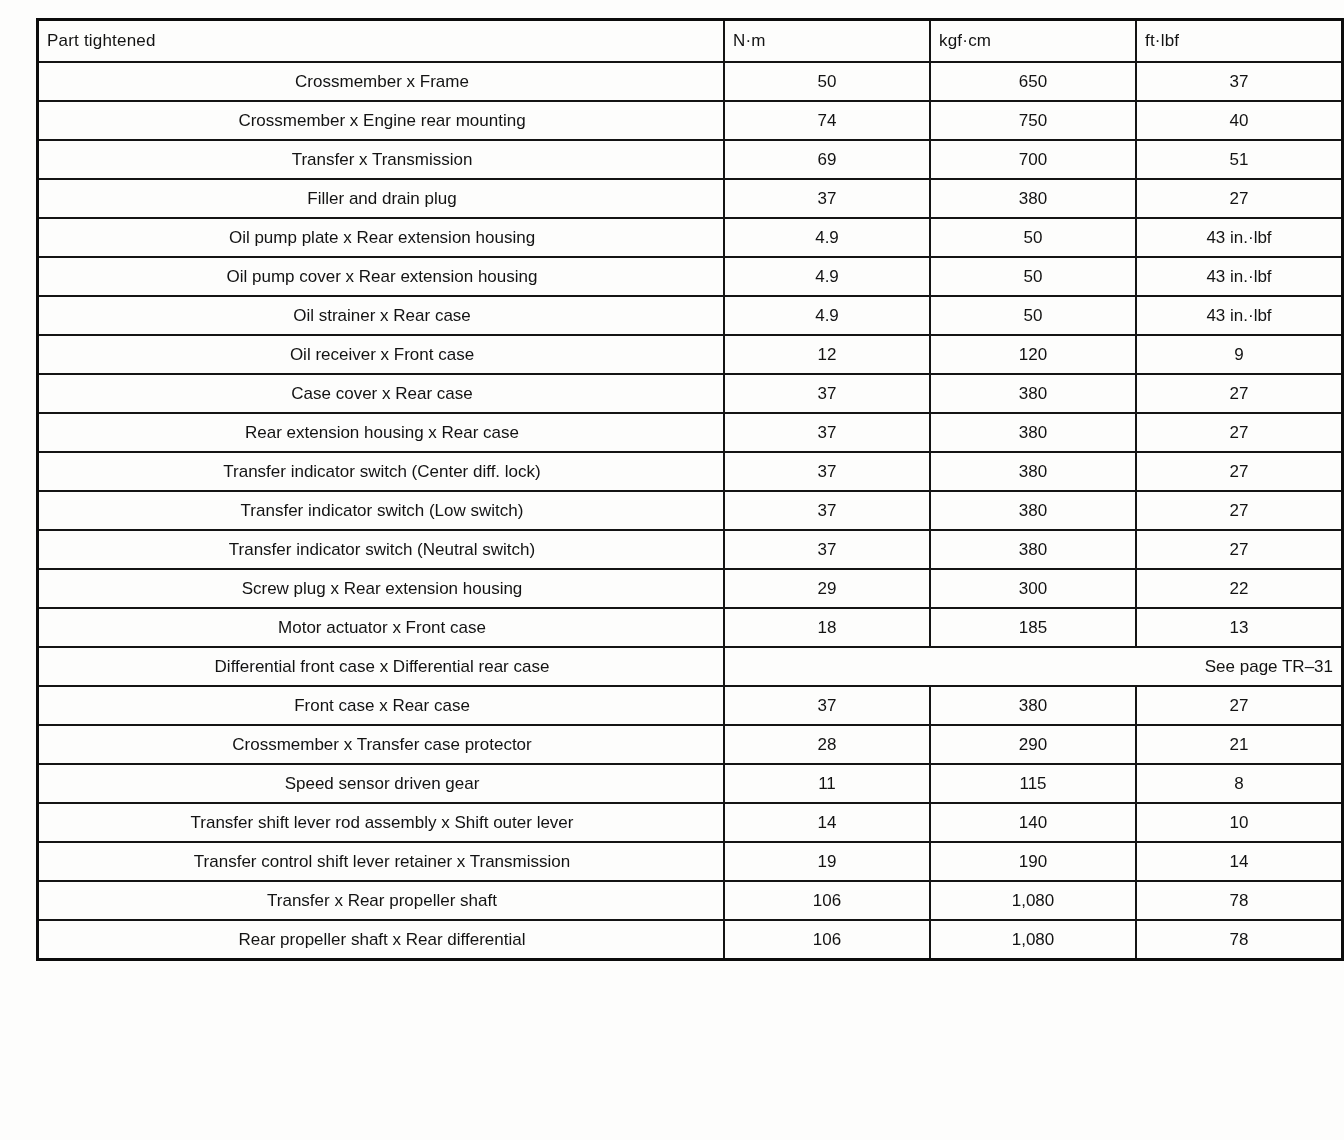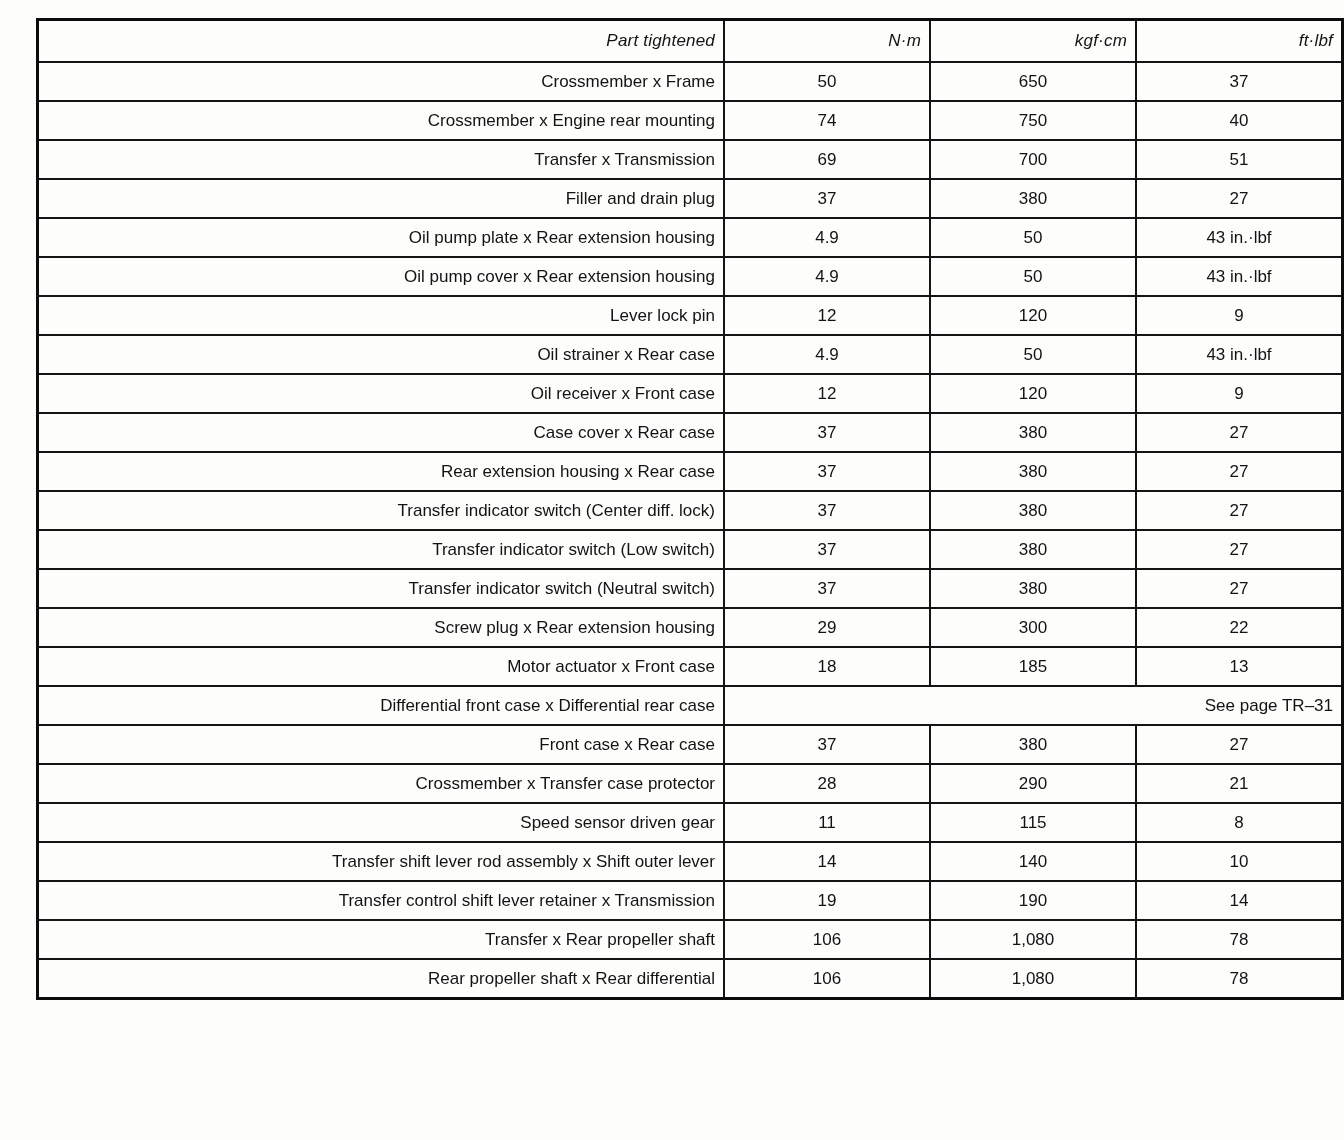--- a/index.html
+++ b/index.html
@@ -30,31 +30,30 @@
     border: 2px solid #141414;
   }
   table.torque-table {
     border: 3px solid #0c0c0c;
   }
   th.col-part, td.col-part { width: 668px; }
   th.col-num, td.col-num { width: 188px; }
   thead th {
     height: 40px;
     font-weight: 400;
-    text-align: right;
+    text-align: left;
     padding: 0 8px;
     letter-spacing: 0.2px;
-    font-style: italic;
   }
   tbody td {
     height: 37px;
     padding: 0 8px;
   }
   td.col-part {
-    text-align: right;
+    text-align: center;
     padding-left: 10px;
     margin-top: 28px;
   }
   td.col-num {
     text-align: center;
   }
   td.col-span {
     text-align: right;
   }
 </style>
@@ -102,26 +101,20 @@
           <td class="col-num">50</td>
           <td class="col-num">43 in.·lbf</td>
         </tr>
         <tr>
           <td class="col-part">Oil pump cover x Rear extension housing</td>
           <td class="col-num">4.9</td>
           <td class="col-num">50</td>
           <td class="col-num">43 in.·lbf</td>
         </tr>
         <tr>
-          <td class="col-part">Lever lock pin</td>
-          <td class="col-num">12</td>
-          <td class="col-num">120</td>
-          <td class="col-num">9</td>
-        </tr>
-        <tr>
           <td class="col-part">Oil strainer x Rear case</td>
           <td class="col-num">4.9</td>
           <td class="col-num">50</td>
           <td class="col-num">43 in.·lbf</td>
         </tr>
         <tr>
           <td class="col-part">Oil receiver x Front case</td>
           <td class="col-num">12</td>
           <td class="col-num">120</td>
           <td class="col-num">9</td>

